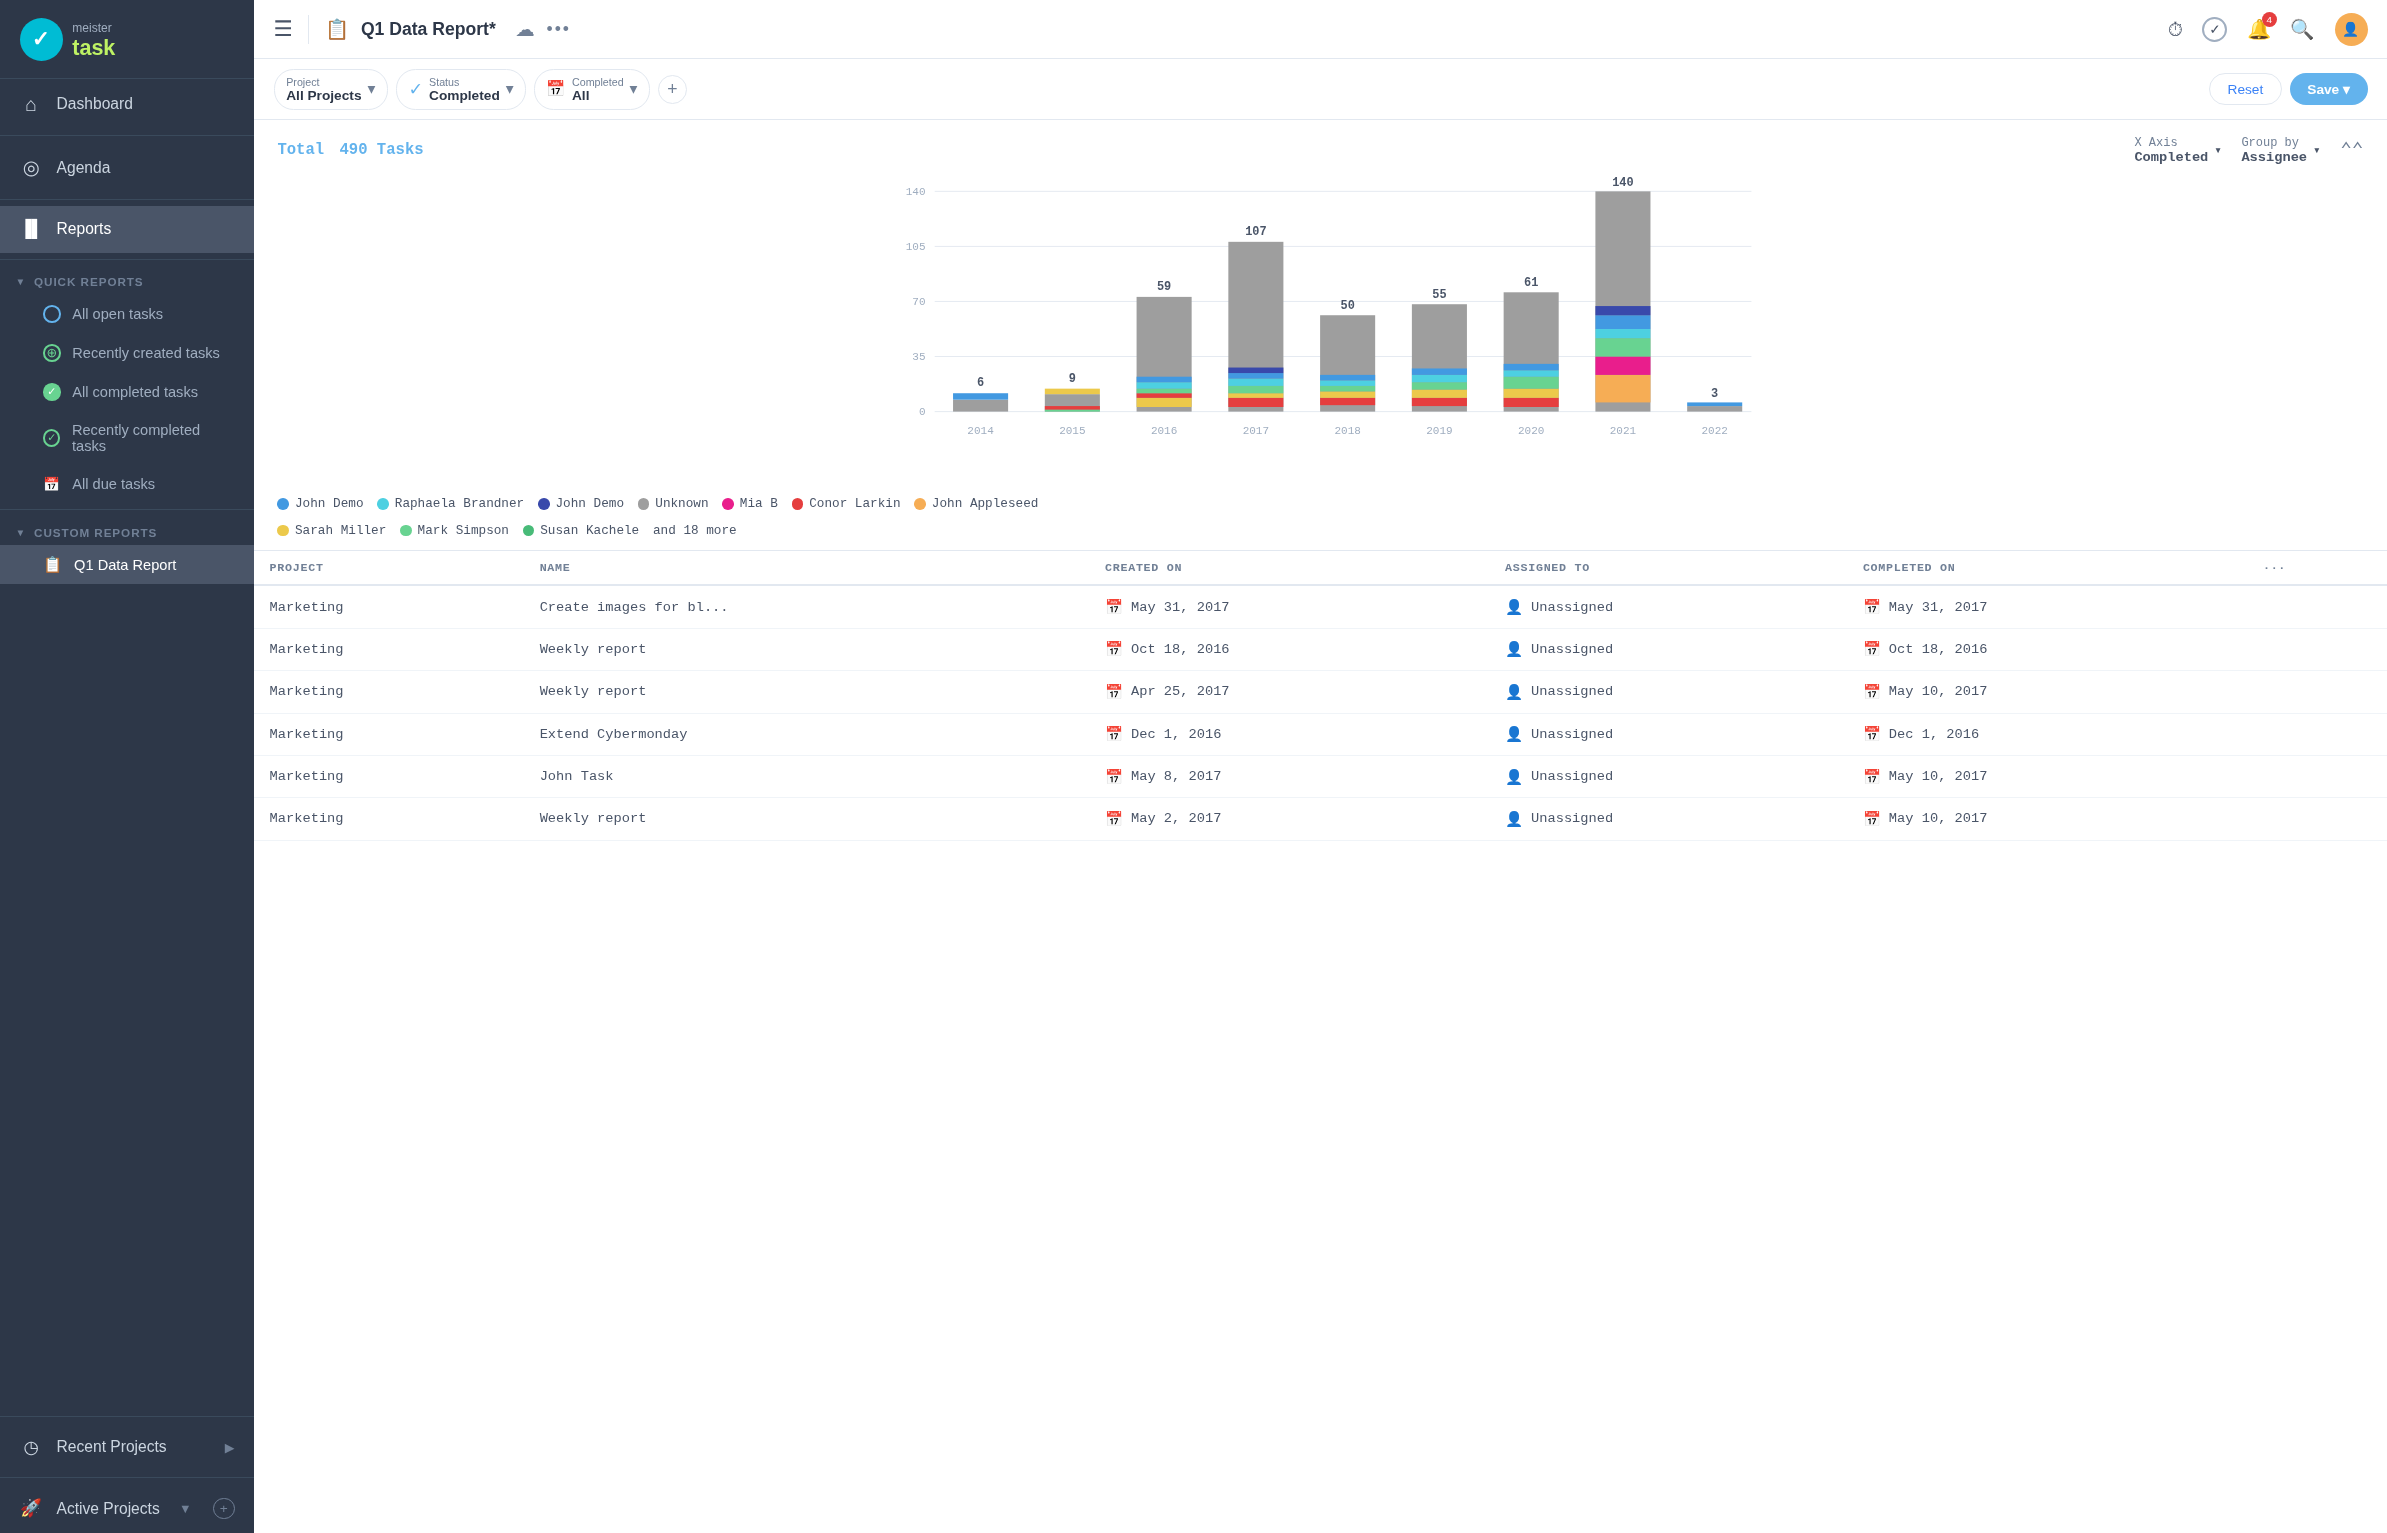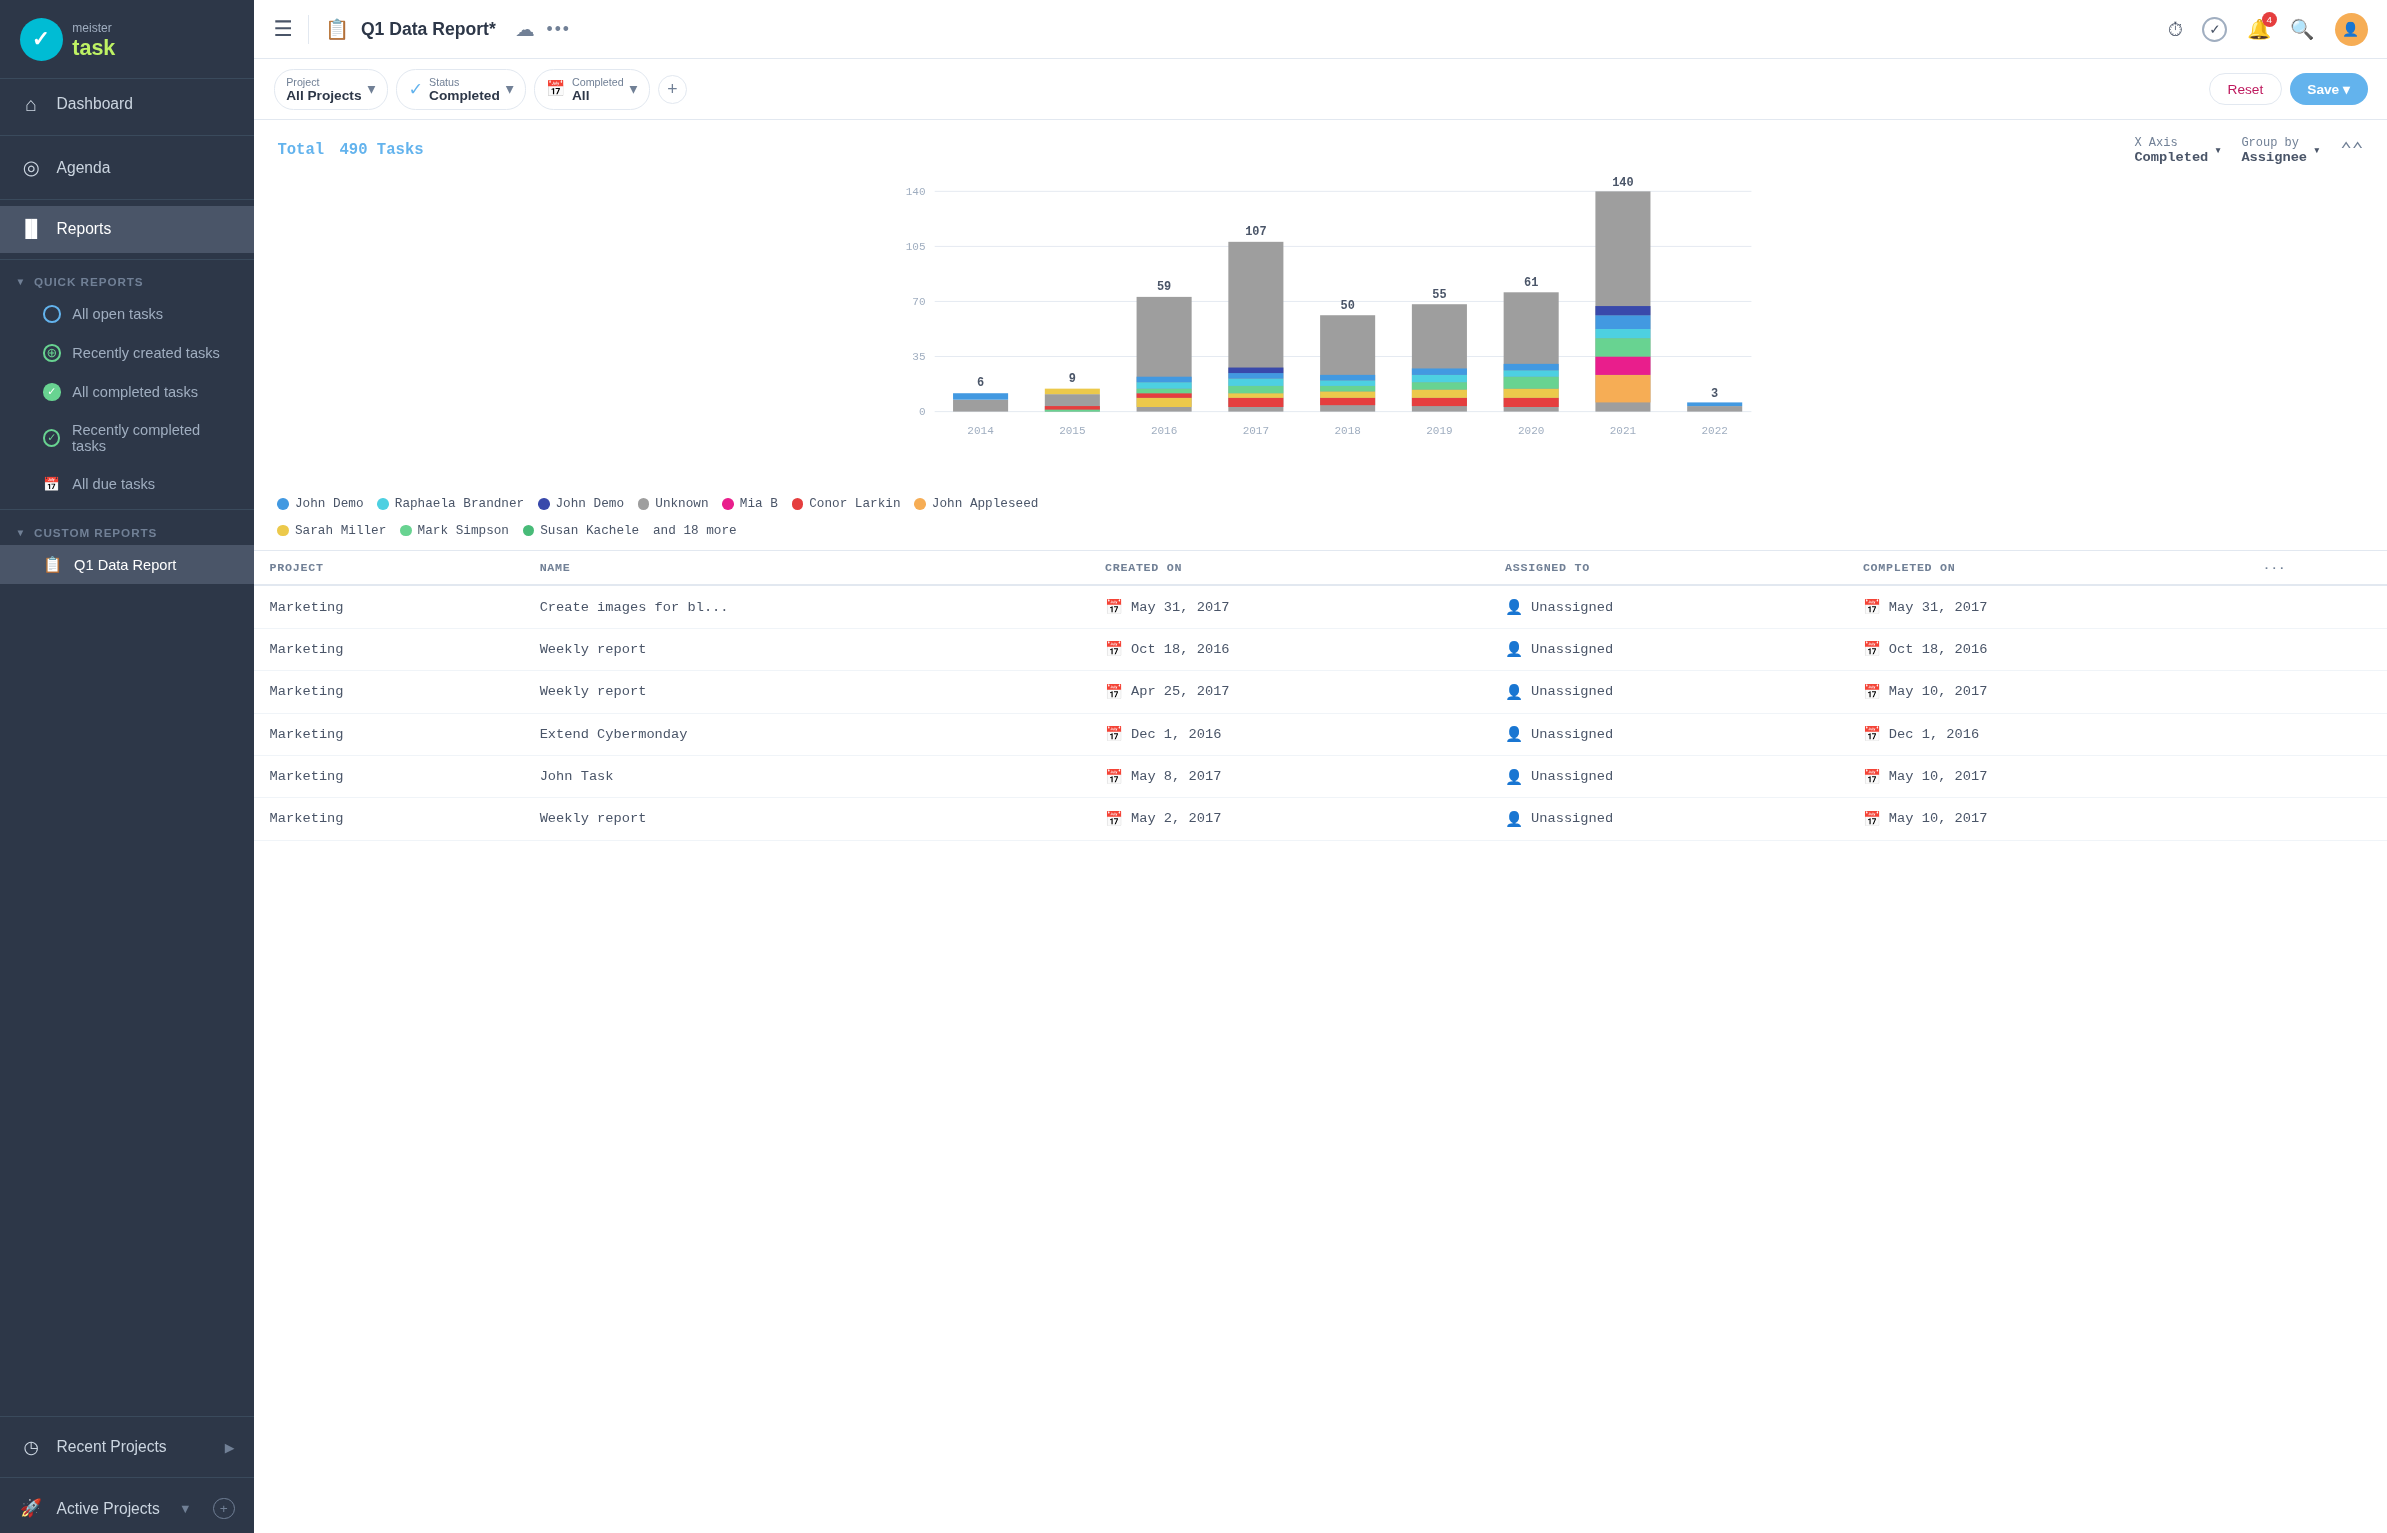--- a/index.html
+++ b/index.html
@@ -113,21 +113,21 @@
       cursor: pointer;
       font-size: 12.7px;
       color: #4a5568;
       background: white;
     }
     .filter-label { font-size: 10.7px; color: #718096; display: block; }
     .filter-value { font-size: 13.7px; font-weight: 600; color: #2d3748; text-align: right; }
     .filter-icon { color: #718096; font-size: 15.6px; }
     .filter-add { width: 29px; height: 29px; border-radius: 50%; border: 1px solid #e2e8f0; display: flex; align-items: center; justify-content: center; cursor: pointer; font-size: 17.6px; color: #718096; background: white; }
     .filter-spacer { flex: 1; }
-    .btn-reset { padding: 7.8px 17.6px; border: 1px solid #e2e8f0; border-radius: 19.5px; background: white; cursor: pointer; font-size: 13.7px; color: #be185d; }
+    .btn-reset { padding: 7.8px 17.6px; border: 1px solid #e2e8f0; border-radius: 19.5px; background: white; cursor: pointer; font-size: 13.7px; color: #3b82f6; }
     .btn-save { padding: 7.8px 17.6px; border: none; border-radius: 19.5px; background: #63b3ed; cursor: pointer; font-size: 13.7px; color: white; font-weight: 600; display: flex; align-items: center; gap: 5.9px; }
 
     
     .chart-container {
       flex: 1;
       overflow-y: auto;
       padding: 0;
       font-family: Liberation Mono, monospace;
     }
     .chart-header {

